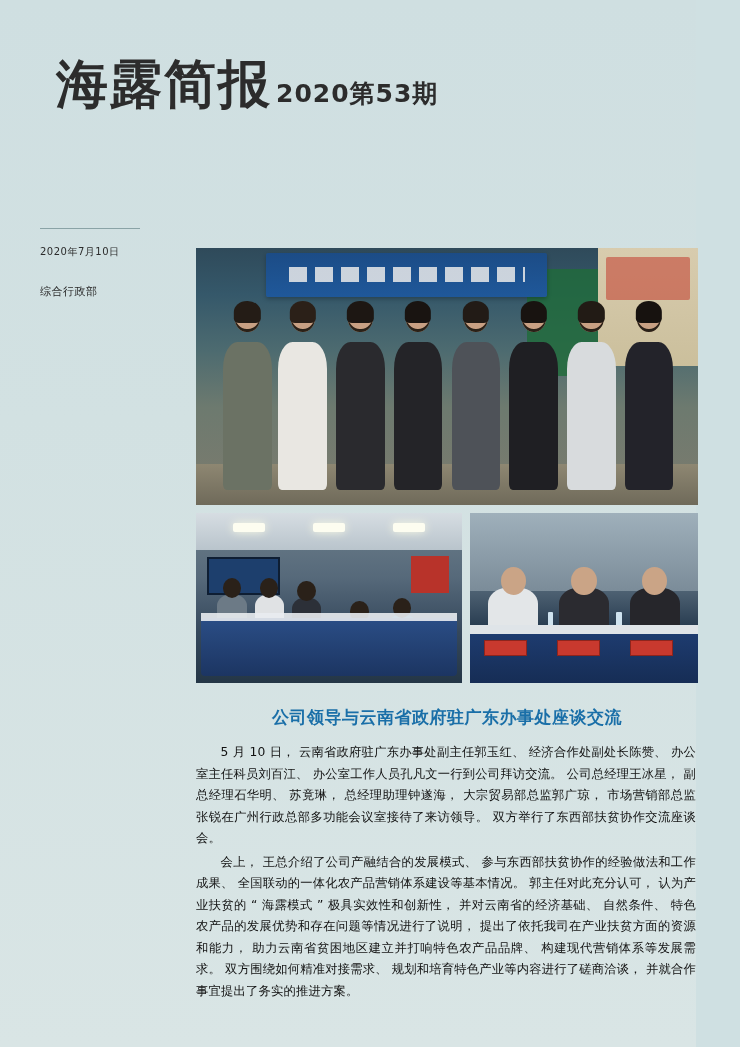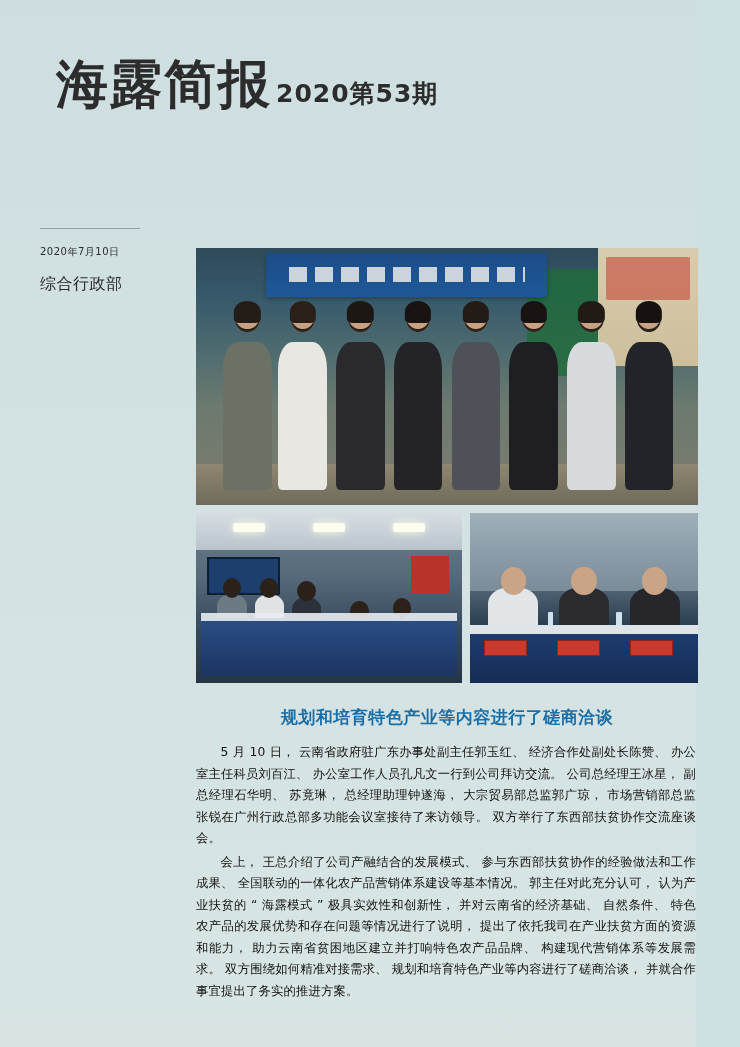--- a/index.html
+++ b/index.html
@@ -62,23 +62,23 @@
     top: 240px;
     width: 150px;
     color: #2b2b2b;
   }
   .meta-date {
     font-size: 10px;
     line-height: 24px;
     letter-spacing: 0.5px;
   }
   .meta-dept {
-    font-size: 16px;
+    font-size: 11px;
     line-height: 24px;
-    margin-top: 8px;
+    margin-top: 16px;
     letter-spacing: 0.5px;
   }
 
   
   .photo-main {
     position: absolute;
     left: 196px;
     top: 248px;
     width: 502px;
     height: 257px;
@@ -335,19 +335,19 @@
     <div class="br-person-body" style="left:70%; bottom:30%; background:#26262b;"></div>
     <div class="br-person-head" style="left:75.5%; bottom:52%;"></div>
     <div class="br-bottle" style="left:34%;"></div>
     <div class="br-bottle" style="left:64%;"></div>
     <div class="br-table"></div>
     <div class="br-nameplate" style="left:6%;"></div>
     <div class="br-nameplate" style="left:38%;"></div>
     <div class="br-nameplate" style="left:70%;"></div>
   </div>
 
-  <div class="article-title">规划和培育特色产业等内容进行了磋商洽谈</div>
+  <div class="article-title">公司领导与云南省政府驻广东办事处座谈交流</div>
   <div class="article-body">
     <p>5 月 10 日， 云南省政府驻广东办事处副主任郭玉红、 经济合作处副处长陈赞、 办公室主任科员刘百江、 办公室工作人员孔凡文一行到公司拜访交流。 公司总经理王冰星， 副总经理石华明、 苏竟琳， 总经理助理钟遂海， 大宗贸易部总监郭广琼， 市场营销部总监张锐在广州行政总部多功能会议室接待了来访领导。 双方举行了东西部扶贫协作交流座谈会。</p>
     <p>会上， 王总介绍了公司产融结合的发展模式、 参与东西部扶贫协作的经验做法和工作成果、 全国联动的一体化农产品营销体系建设等基本情况。 郭主任对此充分认可， 认为产业扶贫的 “ 海露模式 ” 极具实效性和创新性， 并对云南省的经济基础、 自然条件、 特色农产品的发展优势和存在问题等情况进行了说明， 提出了依托我司在产业扶贫方面的资源和能力， 助力云南省贫困地区建立并打响特色农产品品牌、 构建现代营销体系等发展需求。 双方围绕如何精准对接需求、 规划和培育特色产业等内容进行了磋商洽谈， 并就合作事宜提出了务实的推进方案。</p>
   </div>
 
 </div>
 
 </body></html>

